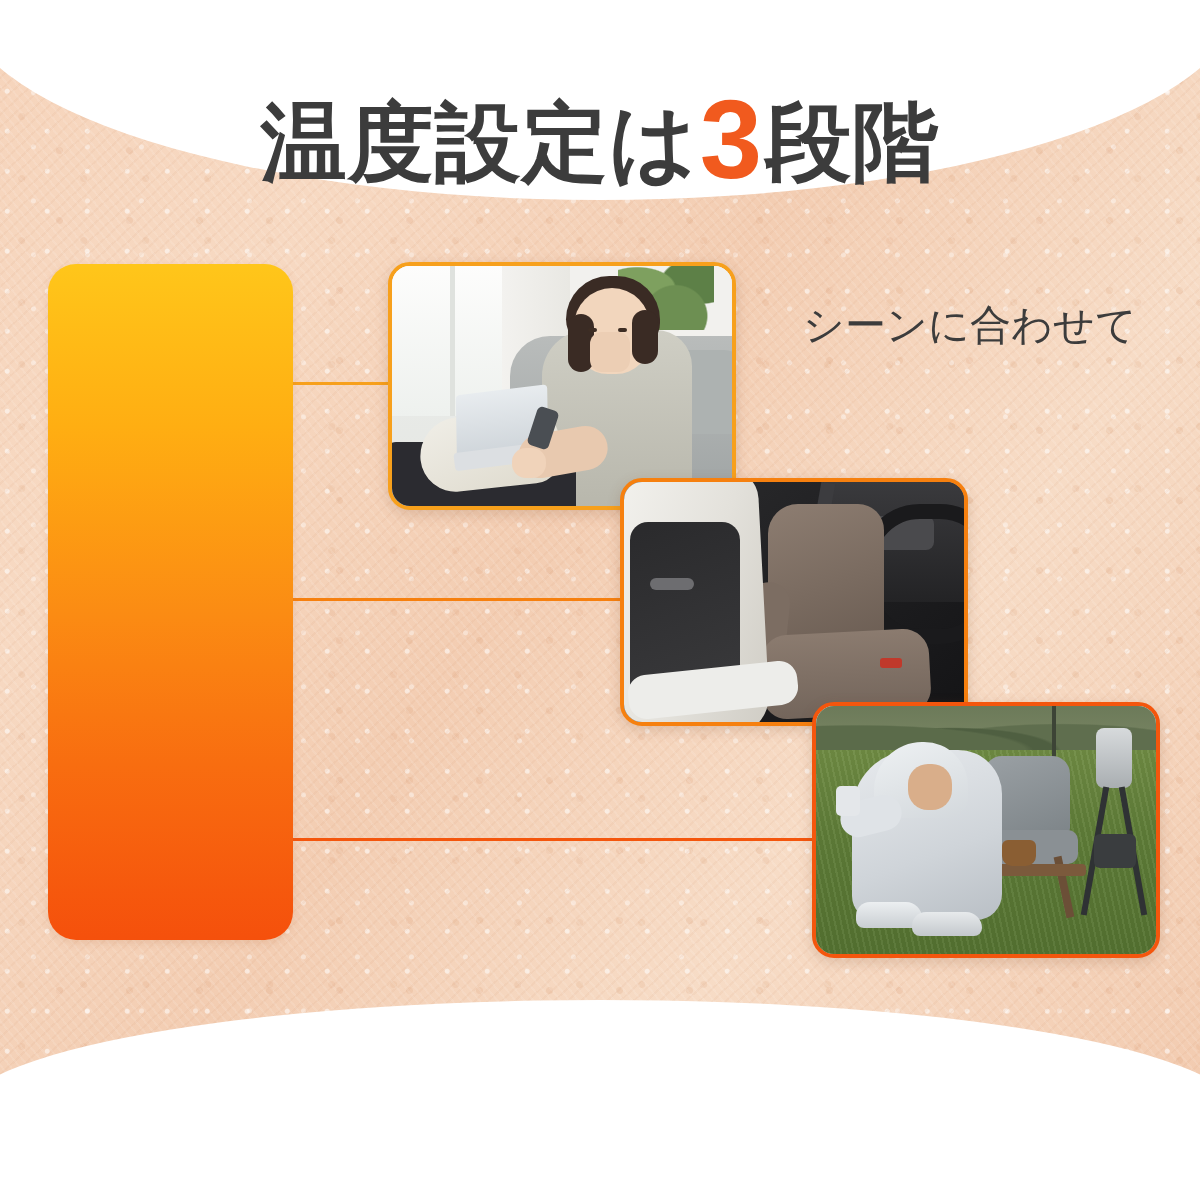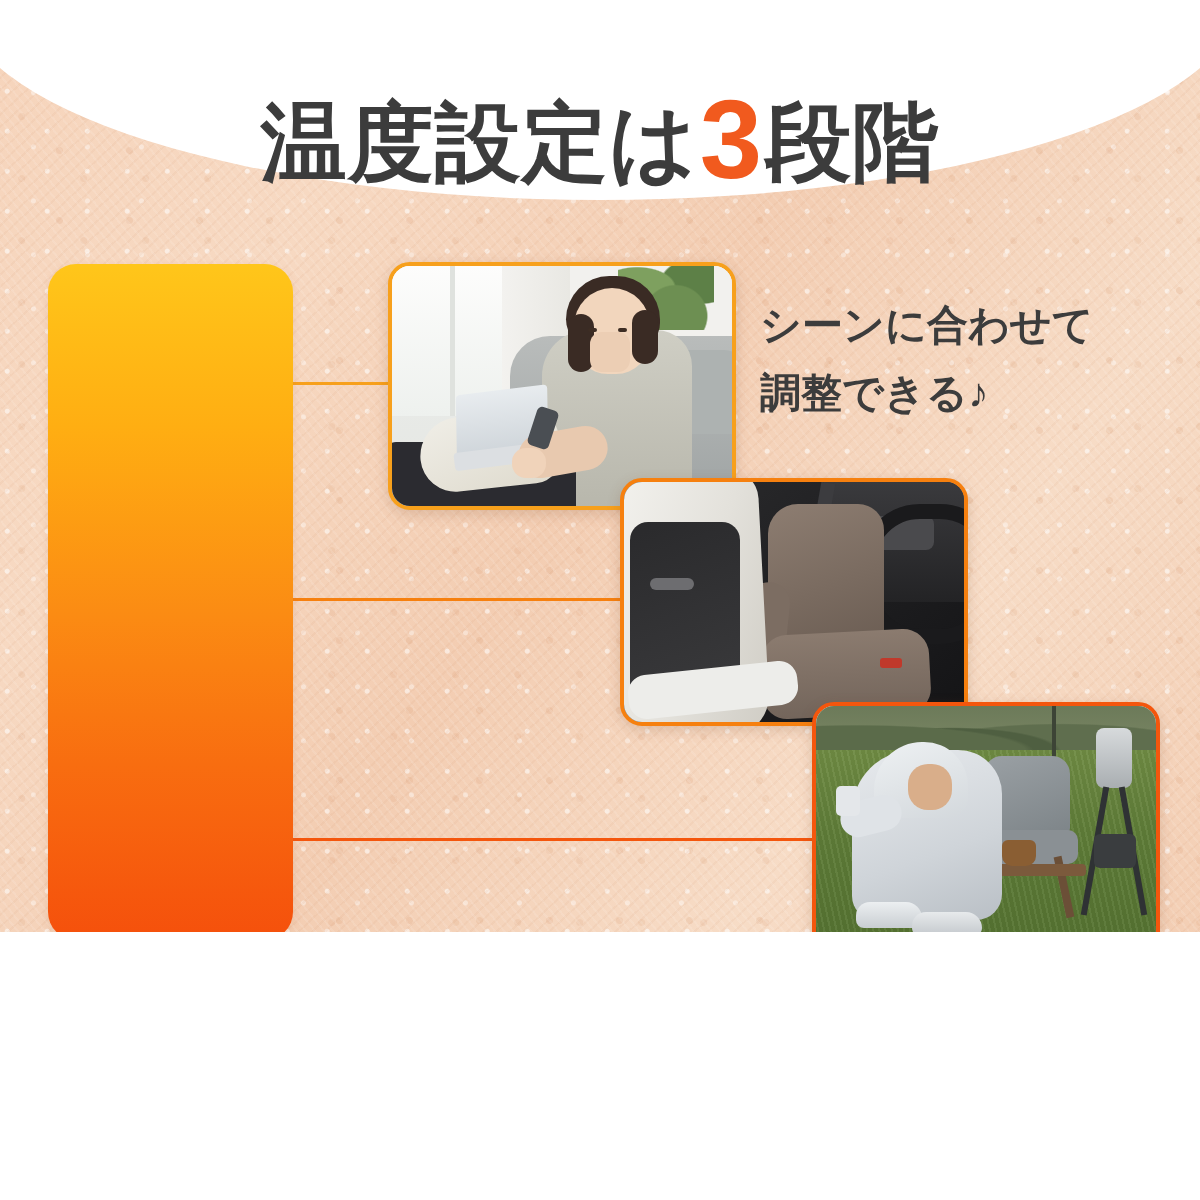--- a/index.html
+++ b/index.html
@@ -9,21 +9,21 @@
   body {
     width: 1200px;
     height: 1200px;
     font-family: "Liberation Sans", sans-serif;
     background: #ffffff;
     overflow: hidden;
   }
   .page {
     position: relative;
     width: 1200px;
-    height: 932px;
+    height: 1200px;
     background: #ffffff;
     overflow: hidden;
   }
   
   .backdrop {
     position: absolute;
     left: 0;
     top: 0;
     width: 1200px;
     height: 1200px;
@@ -228,22 +228,23 @@
   .p3-shoe1 { position:absolute; left:40px; top:196px; width:66px; height:26px; background: linear-gradient(180deg,#eceff1,#c9ced2); border-radius:14px 16px 8px 8px; }
   .p3-shoe2 { position:absolute; left:96px; top:206px; width:70px; height:24px; background: linear-gradient(180deg,#e7eaec,#c3c8cc); border-radius:14px 16px 8px 8px; }
 
   
   .side-caption {
     position: absolute;
     z-index: 6;
     left: 760px;
     top: 292px;
     width: 420px;
+    text-align: center;
     color: #3c3c3c;
-    font-weight: bold;
+    font-weight: normal;
     font-size: 41px;
     line-height: 1.65;
     white-space: nowrap;
   }
 
   
   .bottom-caption {
     position: absolute;
     z-index: 6;
     left: 0;
@@ -353,17 +354,16 @@
       <div class="p3-face"></div>
       <div class="p3-arm"></div>
       <div class="p3-cup"></div>
       <div class="p3-shoe1"></div>
       <div class="p3-shoe2"></div>
     </div>
   </div>
 
   <div class="side-caption">
     <div>シーンに合わせて</div>
-    <div>調整できる♪</div>
   </div>
 
 
 </div>
 
 </body></html>

